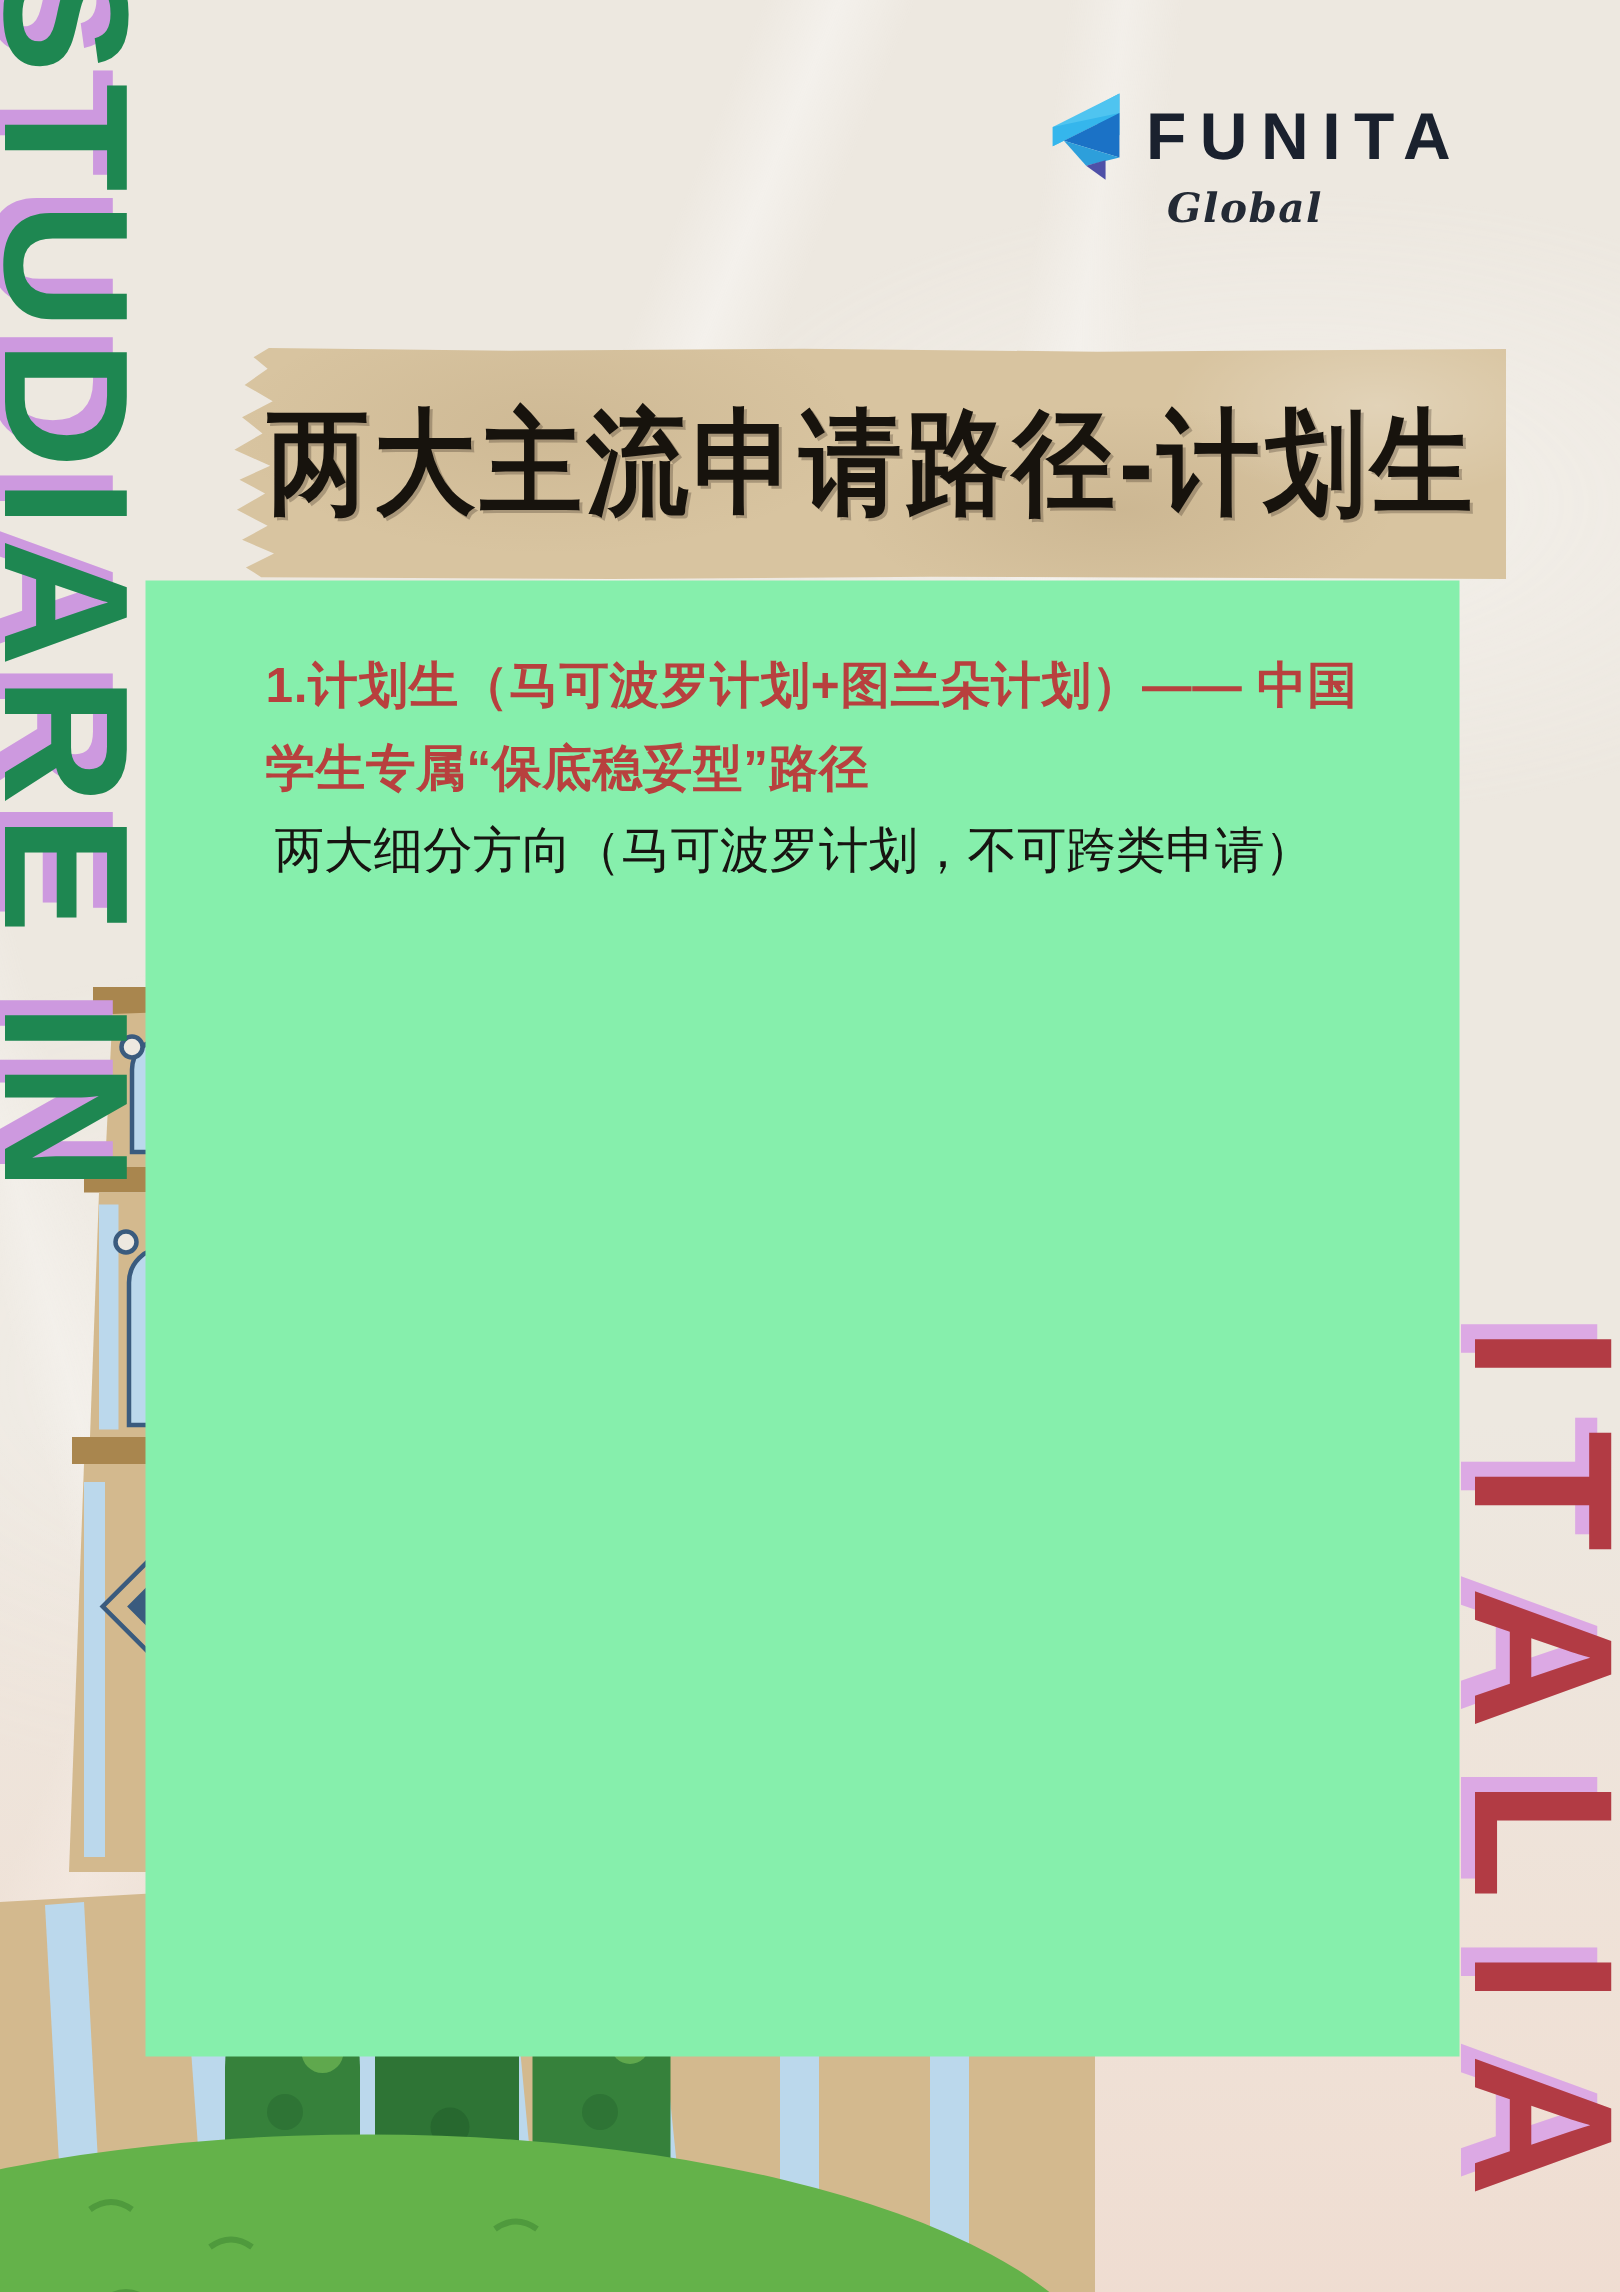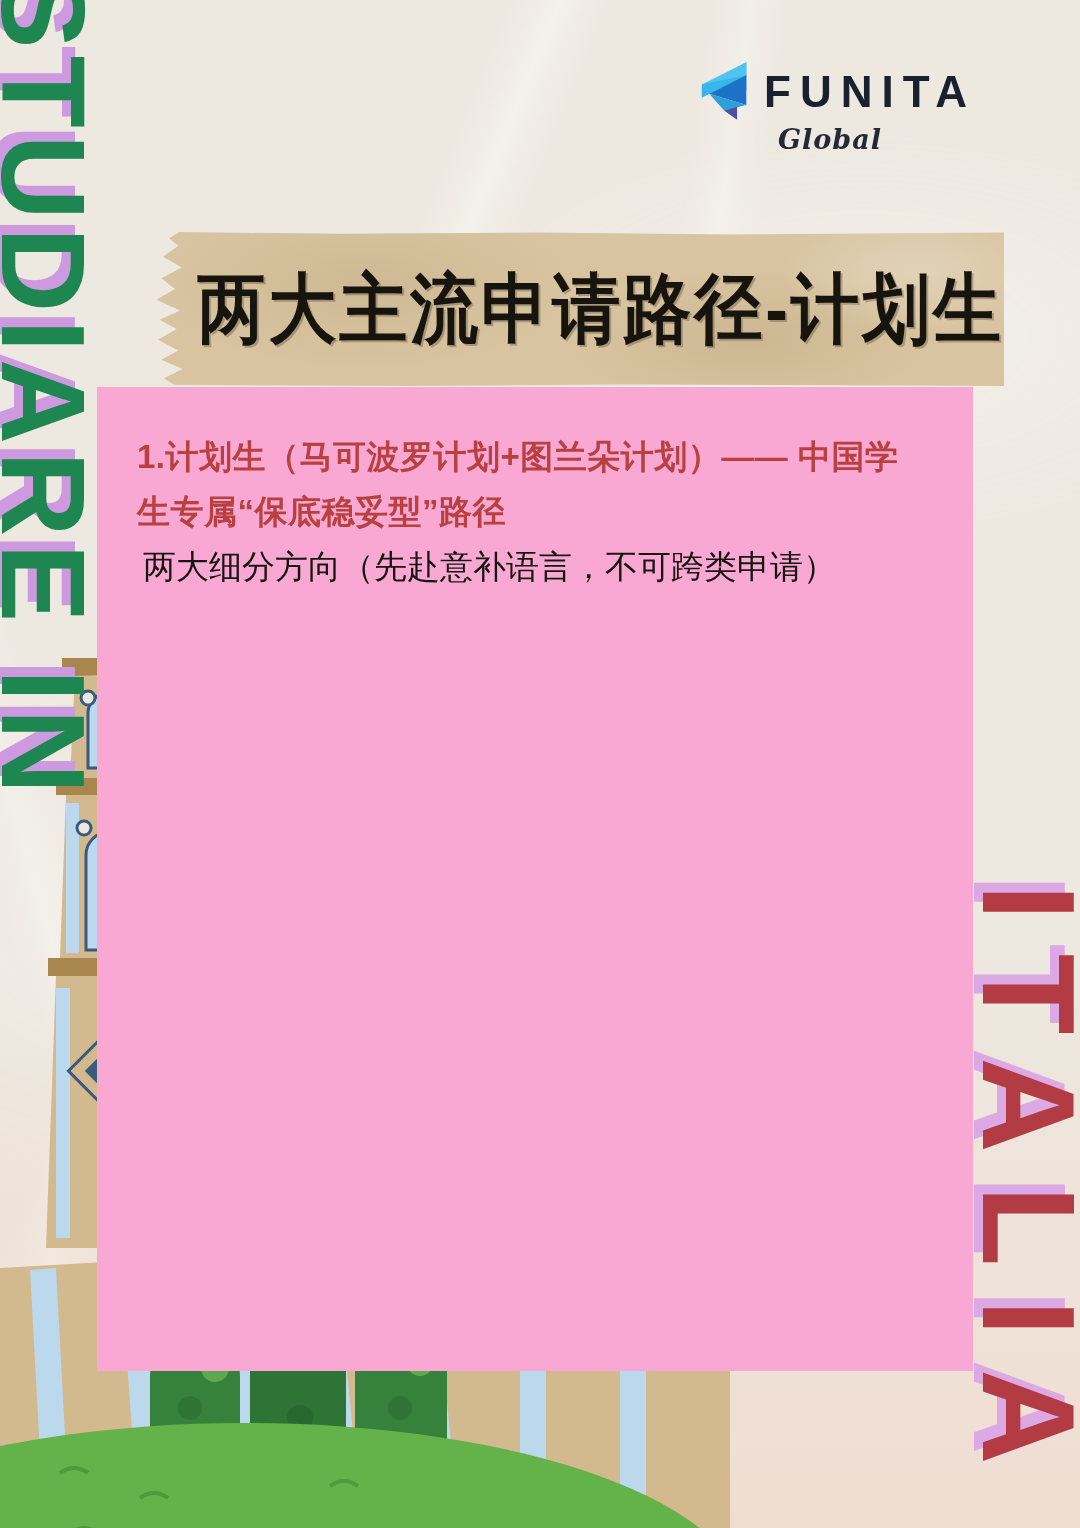--- a/index.html
+++ b/index.html
@@ -55,32 +55,32 @@
 
   
   .banner {
     position:absolute; left:152px; top:232px; width:852px; height:154px;
     background:
       radial-gradient(ellipse 300px 120px at 25% 35%, rgba(120,90,50,.10), transparent 70%),
       radial-gradient(ellipse 260px 100px at 70% 70%, rgba(120,90,50,.12), transparent 70%),
       radial-gradient(ellipse 200px 90px at 90% 25%, rgba(255,255,255,.25), transparent 70%),
       #D8C4A0;
     clip-path:polygon(3.2% 0%, 22% 1.2%, 45% .3%, 68% 1.6%, 100% .4%, 100% 100%, 55% 99%, 30% 100%, 2.6% 99.2%, 1.4% 95%, 3.6% 89%, 1.1% 83%, 3.1% 77%, .7% 70%, 2.9% 63%, .9% 57%, 3.3% 51%, .5% 44%, 2.7% 37%, 1.1% 30%, 3.5% 23%, 1.3% 16%, 3.1% 9%, 2% 4%);
-    display:flex; align-items:center; justify-content:flex-end; z-index:2;
+    display:flex; align-items:center; justify-content:flex-start; z-index:2;
   }
   .banner-title {
     font-size:68px; font-weight:900; color:#17130D; letter-spacing:3px;
     transform:scaleY(1.12); text-shadow:2px 2px 0 rgba(30,20,10,.25);
     padding-left:26px;
   }
 
   
   .panel {
     position:absolute; left:97px; top:387px; width:876px; height:984px;
-    background:#f9a8d4; z-index:2; padding:42px 54px 0 40px;
+    background:#86efac; z-index:2; padding:42px 54px 0 80px;
     font-size:33px; line-height:55px; color:#171411;
   }
   .panel-heading { color:#B8403E; font-weight:700; letter-spacing:.5px; }
   .panel-sub { padding-left:6px; }
   .panel ul { list-style:none; margin-top:0; }
   .panel li { position:relative; padding-left:62px; }
   .panel li::before {
     content:""; position:absolute; left:24px; top:21px;
     width:14px; height:14px; border-radius:50%; background:#171411;
   }
@@ -171,17 +171,17 @@
     </div>
     <div class="logo-sub">Global</div>
   </div>
 
   <div class="banner">
     <div class="banner-title">两大主流申请路径-计划生</div>
   </div>
 
   <div class="panel">
     <div class="panel-heading">1.计划生（马可波罗计划+图兰朵计划）—— 中国学生专属“保底稳妥型”路径</div>
-    <div class="panel-sub">两大细分方向（先赴意补语言，不可跨类申请）</div>
+    <div class="panel-sub">两大细分方向（马可波罗计划，不可跨类申请）</div>
   </div>
 
   <div class="pink-tint"></div>
 </div>
 
 </body></html>

